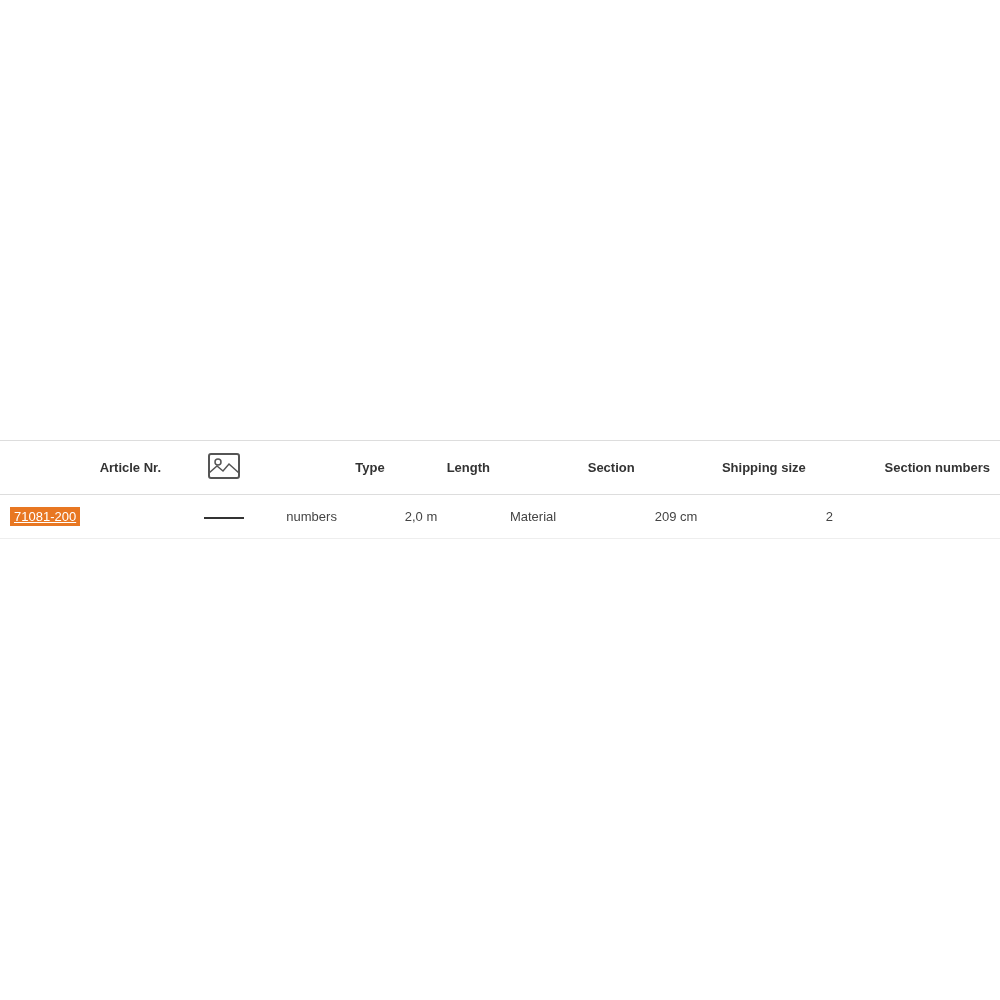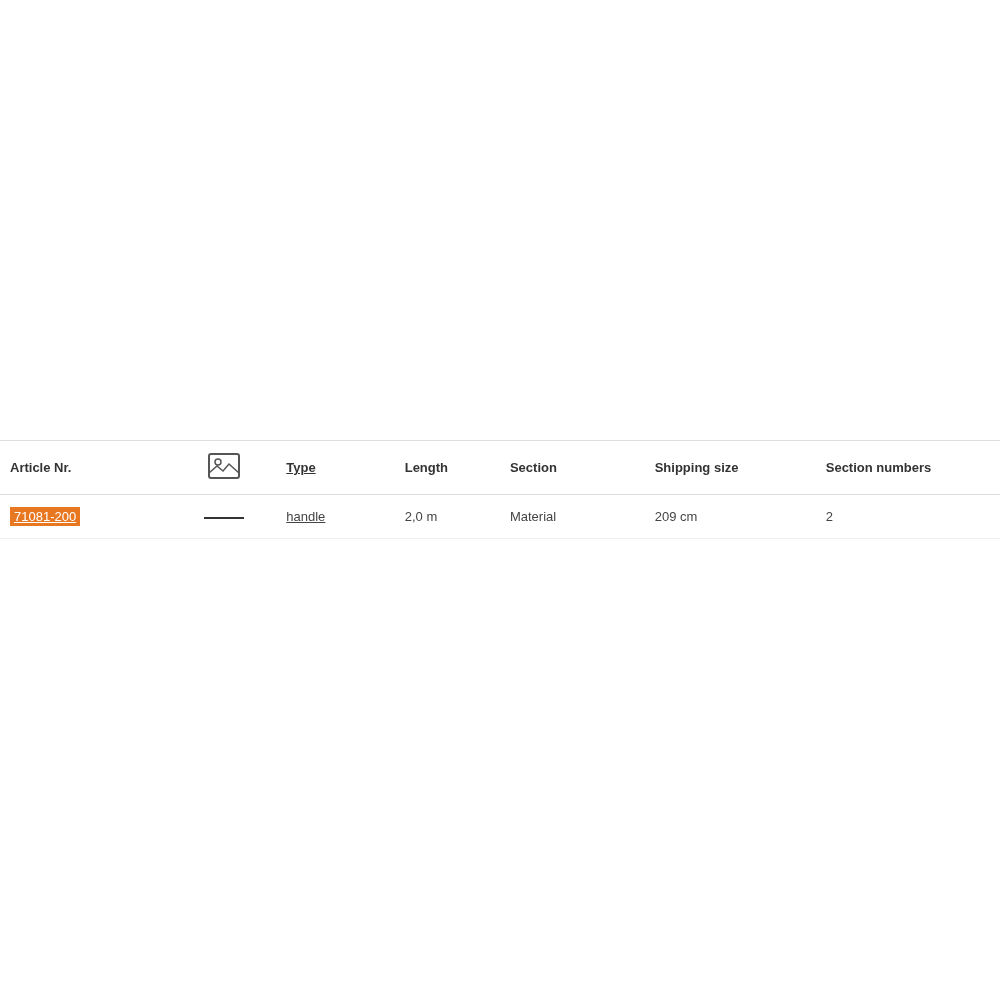--- a/index.html
+++ b/index.html
@@ -43,36 +43,36 @@
       border-top: 1px solid #ddd;
       border-bottom: 1px solid #ddd;
       background: #fff;
     }
 
     thead th {
       padding: 12px 10px;
       font-weight: bold;
       font-size: 13px;
       color: #333;
-      text-align: left;
+      text-align: right;
     }
 
     tbody tr {
       border-bottom: 1px solid #eee;
     }
 
     tbody td {
       padding: 12px 10px;
       font-size: 13px;
       color: #444;
     }
 
     .col-article { width: 130px; }
     .col-image   { width: 80px; text-align: center; }
-    .col-type    { width: 90px; text-decoration: underline; }
+    .col-type    { width: 90px; }
     .col-length  { width: 80px; }
     .col-material{ width: 110px; }
     .col-shipping{ width: 130px; }
     .col-section { width: 140px; }
 
     .article-link {
       color: #e87722;
       background-color: #e87722;
       text-decoration: underline;
       padding: 2px 4px;
@@ -144,21 +144,21 @@
         <tr>
           <td class="col-article">
             <a href="#" class="article-link">
               <span>71081-200</span>
             </a>
           </td>
           <td class="col-image" style="text-align:center;">
             <span class="dash-line"></span>
           </td>
           <td class="col-type">
-            <span>handle</span>
+            <span>numbers</span>
           </td>
           <td class="col-length">
             <span>2,0 m</span>
           </td>
           <td class="col-material">
             <span>Material</span>
           </td>
           <td class="col-shipping">
             <span>209 cm</span>
           </td>

